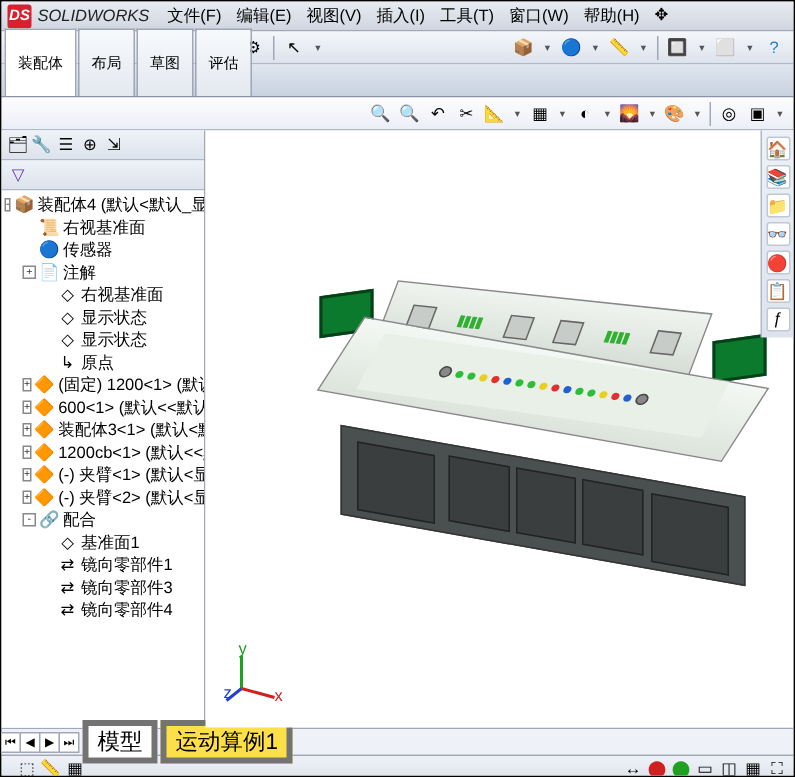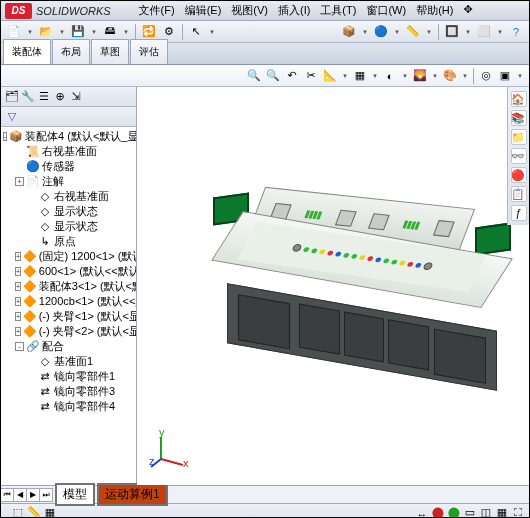--- a/index.html
+++ b/index.html
@@ -1,48 +1,48 @@
 <!DOCTYPE html>
 <html><head>
 <meta charset="utf-8">
 <style>
 *{margin:0;padding:0;box-sizing:border-box;font-family:"Microsoft YaHei",SimSun,sans-serif;font-size:11px}
 body{width:530px;height:518px;background:#fff;overflow:hidden;border:1px solid #000}
 .titlebar{height:20px;background:linear-gradient(#e8ecf2,#d0d6e0);display:flex;align-items:center;padding:0 4px;border-bottom:1px solid #a0a8b8}
-.logo{width:27px;height:16px;background:#d82030;border-radius:2px;display:flex;align-items:center;justify-content:center;color:#fff;font-style:italic;font-weight:bold;font-size:10px;margin-right:4px}
+.logo{width:16px;height:16px;background:#d82030;border-radius:2px;display:flex;align-items:center;justify-content:center;color:#fff;font-style:italic;font-weight:bold;font-size:10px;margin-right:4px}
 .app-title{font-weight:normal;font-style:italic;color:#222}
-.menubar{display:flex;gap:2px;margin-left:24px}
+.menubar{display:flex;gap:2px;margin-left:8px}
 .menubar span{padding:1px 4px;cursor:default}
 .toolbar{height:22px;background:linear-gradient(#f4f6fa,#dde3ec);border-bottom:1px solid #b0b8c8;display:flex;align-items:center;gap:2px;padding:0 4px}
 .tb-btn{width:18px;height:18px;display:flex;align-items:center;justify-content:center;border-radius:2px}
 .tb-sep{width:1px;height:16px;background:#a0a8b8;margin:0 2px}
 .ddown{width:10px;height:14px;display:flex;align-items:center;justify-content:center;font-size:7px;color:#555}
 .tabstrip{height:22px;background:linear-gradient(#dfe6ef,#c8d2e0);display:flex;align-items:flex-end;padding-left:2px;border-bottom:1px solid #8a94a8}
-.tab{padding:5px 8px;background:linear-gradient(#f7f9fc,#e4e9f0);border:1px solid #a0a8b8;border-bottom:none;margin-right:1px;font-size:10px}
+.tab{padding:15px 8px;background:linear-gradient(#f7f9fc,#e4e9f0);border:1px solid #a0a8b8;border-bottom:none;margin-right:1px;font-size:10px}
 .tab.active{background:#fff}
 .toolbar2{height:22px;background:linear-gradient(#fdfdff,#ebeff6);border-bottom:1px solid #b0b8c8;display:flex;align-items:center;gap:1px;padding:0 4px;justify-content:flex-end}
 .main{display:flex;height:398px}
 .sidebar{width:136px;border-right:1px solid #a0a8b8;display:flex;flex-direction:column;background:#fff}
 .side-icons{height:20px;background:linear-gradient(#eef2f8,#dde3ec);border-bottom:1px solid #b0b8c8;display:flex;align-items:center;gap:2px;padding:0 4px}
 .side-icons .si{width:14px;height:14px;display:flex;align-items:center;justify-content:center}
 .tree{flex:1;overflow:hidden;padding:2px 0;background:#fff}
 .tree-row{display:flex;align-items:center;height:15px;padding-left:2px;white-space:nowrap;overflow:hidden}
 .tree-row .exp{width:9px;height:9px;border:1px solid #888;font-size:7px;line-height:7px;text-align:center;margin-right:2px;background:#fff;color:#333}
 .tree-row .noexp{width:11px}
 .tree-row .ico{width:14px;height:12px;margin-right:2px;display:flex;align-items:center;justify-content:center}
 .tree-row.d1{padding-left:14px}.tree-row.d2{padding-left:26px}
 .viewport{flex:1;position:relative;background:#fff}
 .triad{position:absolute;left:12px;bottom:16px;width:40px;height:40px}
 .right-tools{position:absolute;right:0;top:0;width:22px;background:linear-gradient(#eef2f8,#dde3ec);border-left:1px solid #b0b8c8;display:flex;flex-direction:column;align-items:center;gap:3px;padding:4px 0}
 .right-tools .rt{width:16px;height:16px;border:1px solid #c0c8d6;background:#fff;border-radius:2px;display:flex;align-items:center;justify-content:center}
 .bottom-tabs{height:18px;display:flex;align-items:center;border-top:1px solid #a0a8b8;background:#eef2f8}
 .bottom-tabs .nav{display:flex;gap:0}
 .bottom-tabs .nav span{width:14px;height:14px;border:1px solid #a0a8b8;display:flex;align-items:center;justify-content:center;font-size:8px;background:#fff;margin-left:-1px}
-.bottom-tabs .btab{padding:1px 6px;border:2px solid #737373;background:#fff;margin-left:2px;font-size:12px}
-.bottom-tabs .btab.active{background:#c2410c}
+.bottom-tabs .btab{padding:1px 6px;border:4px solid #737373;background:#fff;margin-left:2px;font-size:15px}
+.bottom-tabs .btab.active{background:#fde047}
 .bottom-bar{height:18px;display:flex;align-items:center;border-top:1px solid #a0a8b8;background:linear-gradient(#eef2f8,#dde3ec);padding:0 4px;gap:2px;justify-content:flex-end}
 .bottom-bar .bb{width:14px;height:14px;display:flex;align-items:center;justify-content:center}
 
 .console{position:absolute;left:70px;top:90px;width:310px;height:210px}
 .c-main{position:absolute;left:20px;top:100px;width:270px;height:90px}
 .c-front{position:absolute;width:100%;height:60px;top:30px;background:#4a4f50;transform:skewY(10deg);border:1px solid #333}
 .c-front::before{content:"";position:absolute;left:10px;top:8px;width:50px;height:44px;background:#3a3e3f;border:1px solid #222}
 .c-front::after{content:"";position:absolute;right:10px;top:8px;width:50px;height:44px;background:#3a3e3f;border:1px solid #222}
 .c-panels{position:absolute;left:72px;top:38px;width:130px;height:44px;transform:skewY(10deg);display:flex;gap:4px}
 .c-panels div{flex:1;background:#3a3e3f;border:1px solid #222}

